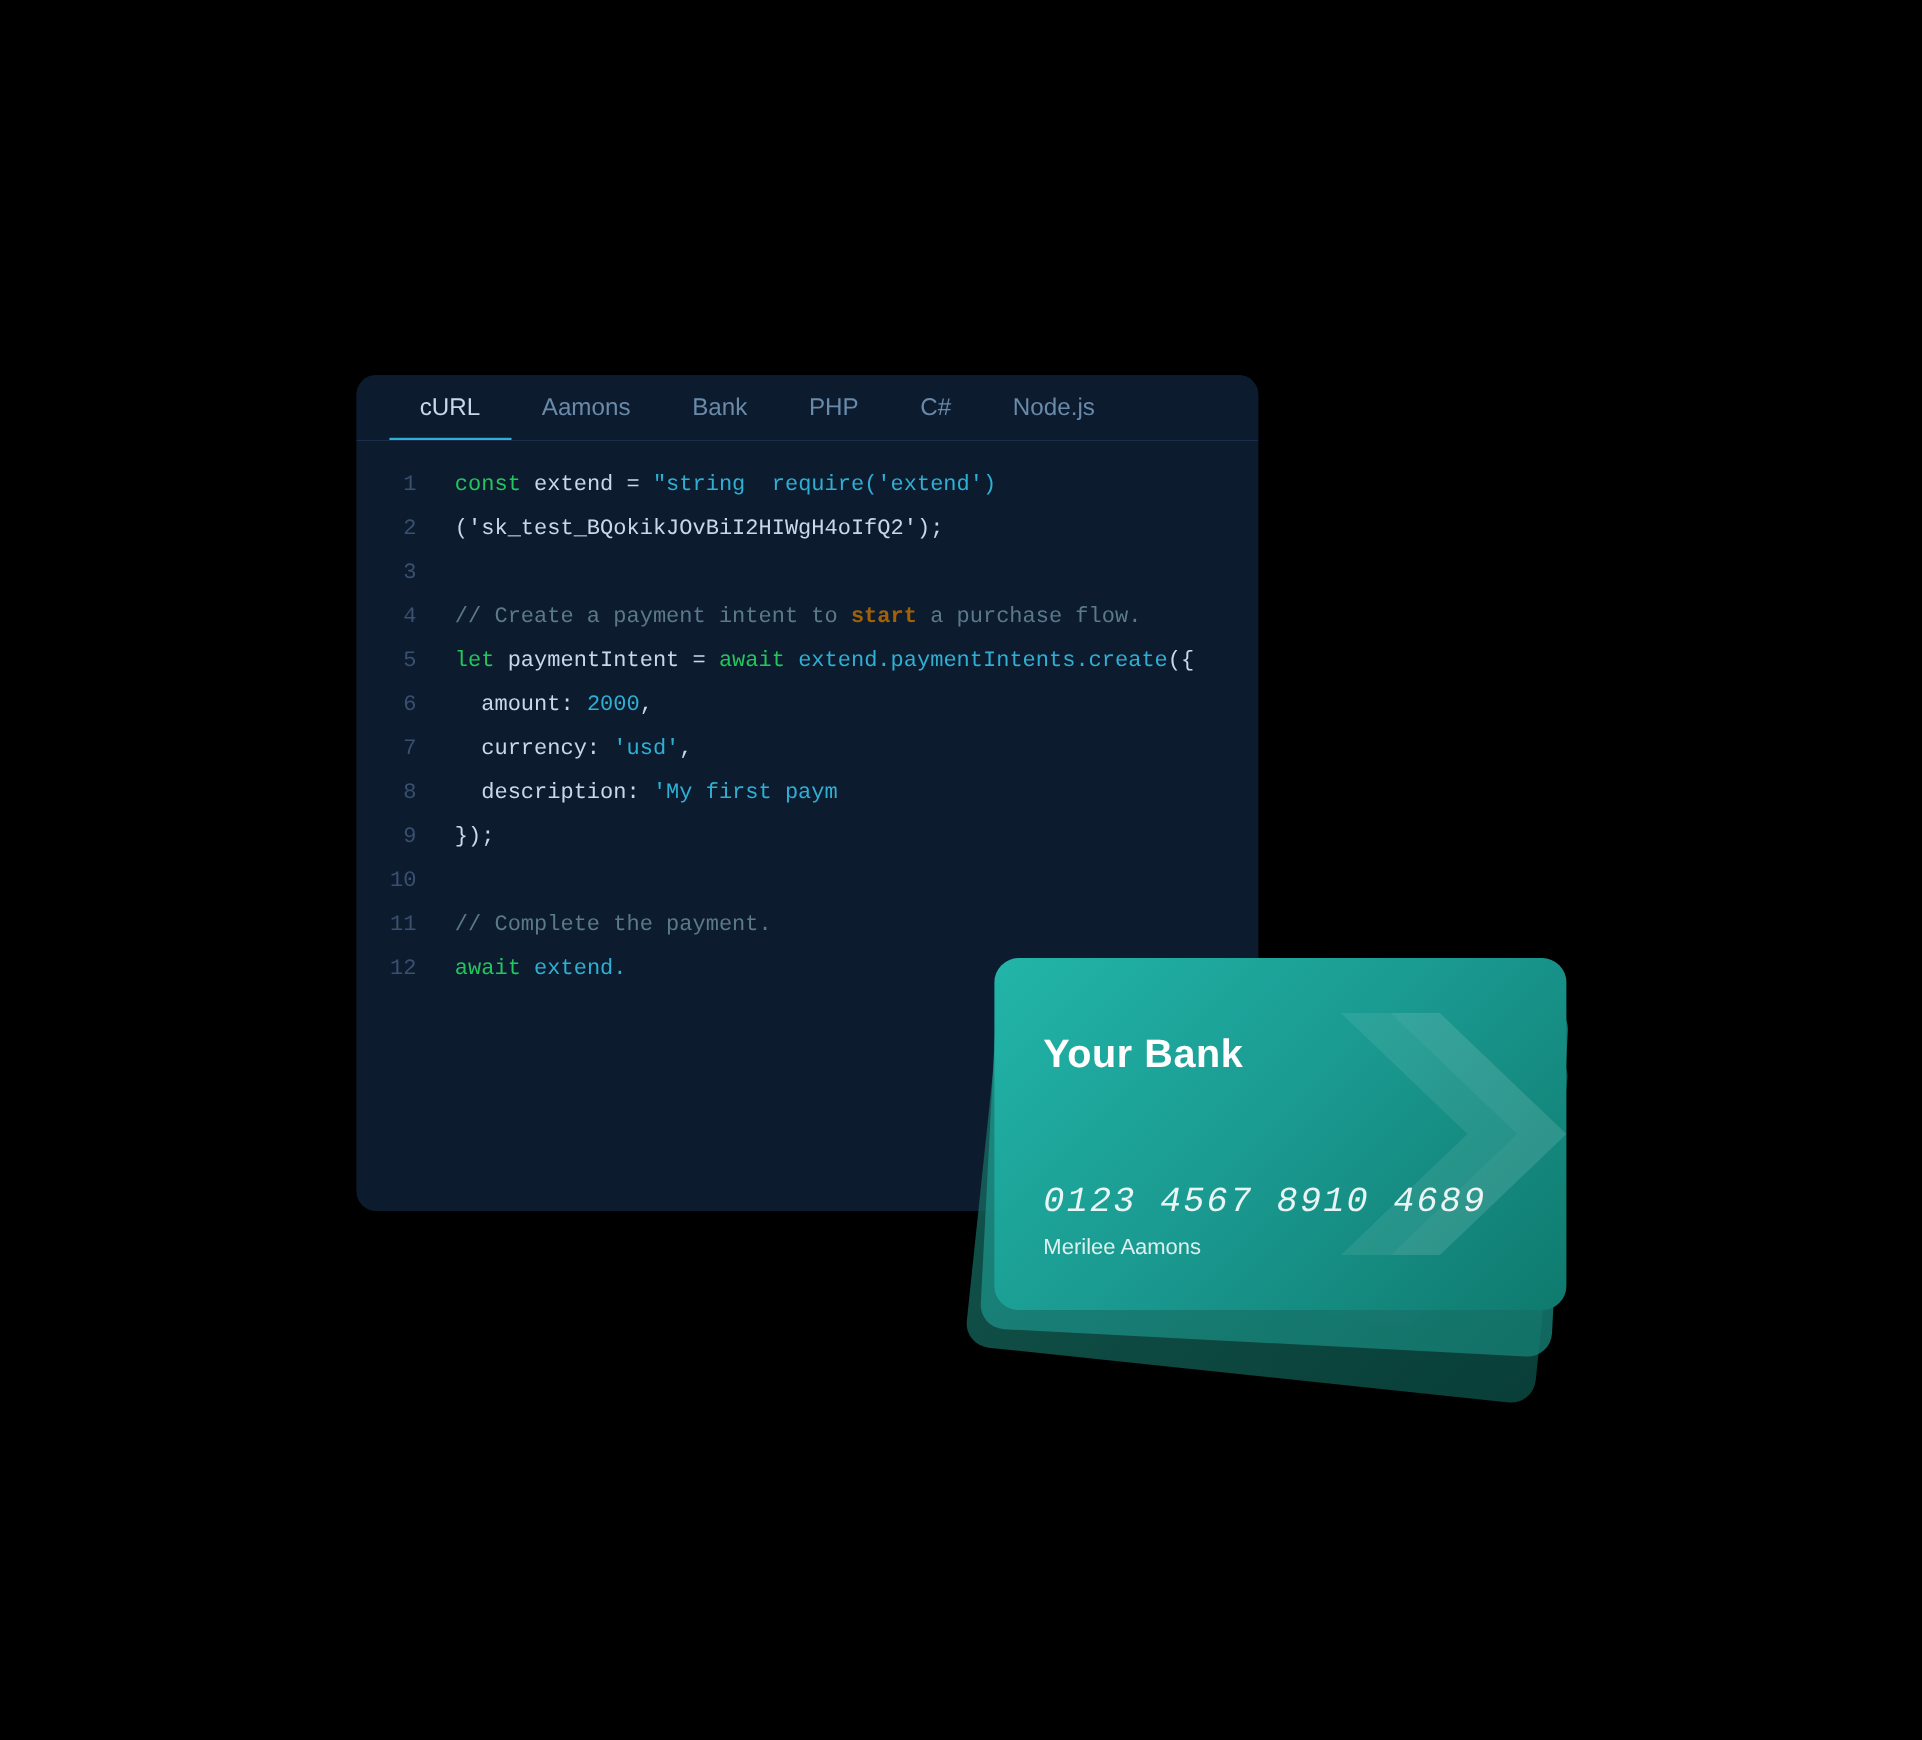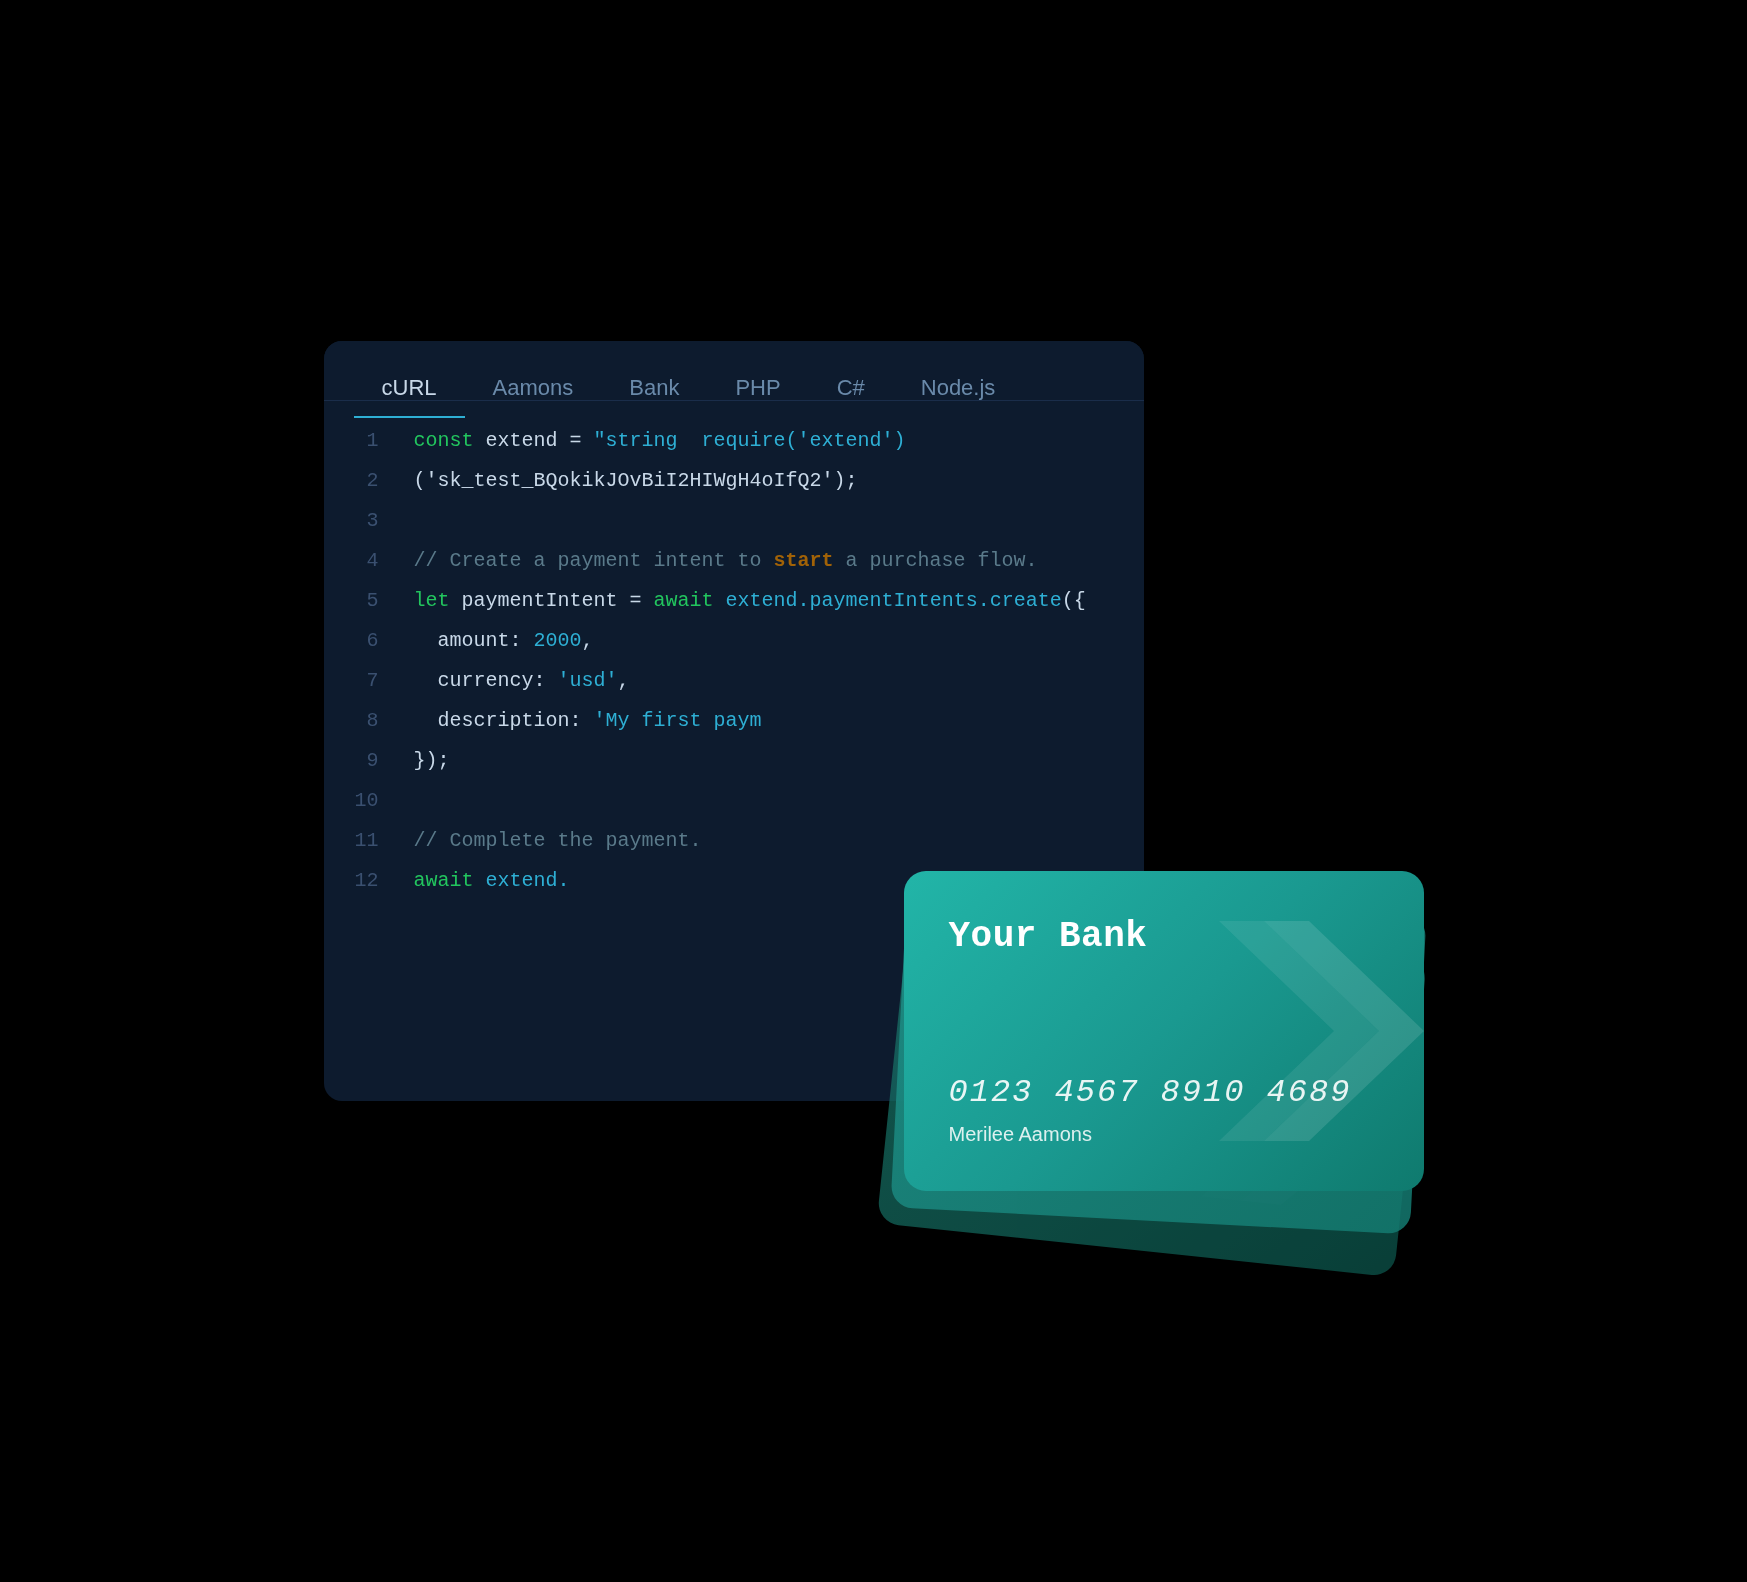--- a/index.html
+++ b/index.html
@@ -29,23 +29,23 @@
       width: 820px;
       height: 760px;
       background: #0d1b2e;
       border-radius: 18px;
       overflow: hidden;
       box-shadow: 0 20px 60px rgba(0,0,0,0.6);
     }
 
     .tabs {
       display: flex;
-      align-items: flex-start;
+      align-items: flex-end;
       background: #0d1b2e;
-      padding: 17px 30px;
+      padding: 0 30px;
       border-bottom: 1px solid #1a2d4a;
       height: 60px;
     }
 
     .tab {
       color: #6a8aaa;
       font-size: 22px;
       font-family: Arial, sans-serif;
       padding: 0 28px;
       height: 60px;
@@ -153,26 +153,26 @@
       height: 240px;
     }
 
     .card-chevron svg {
       width: 100%;
       height: 100%;
     }
 
     .card-bank-name {
       position: absolute;
-      top: 45px;
+      top: 66px;
       left: 45px;
       color: white;
       font-size: 36px;
       font-weight: 700;
-      font-family: Liberation Mono, monospace;
+      font-family: Liberation Sans, sans-serif;
       letter-spacing: 0.5px;
     }
 
     .card-number {
       position: absolute;
       bottom: 80px;
       left: 45px;
       color: rgba(255,255,255,0.9);
       font-size: 32px;
       font-family: 'Courier New', monospace;

